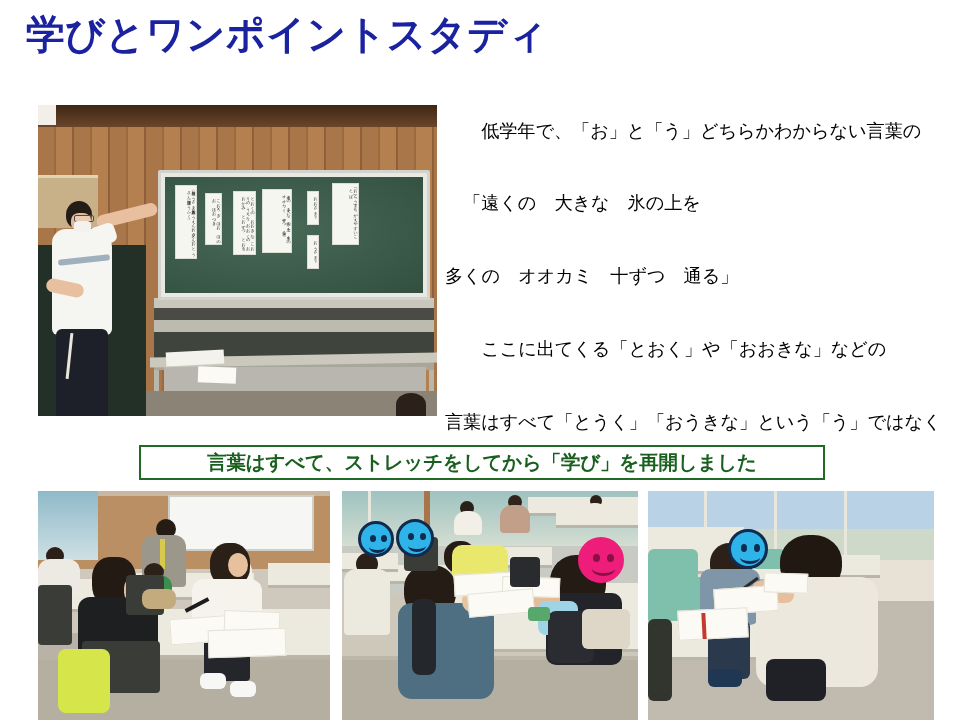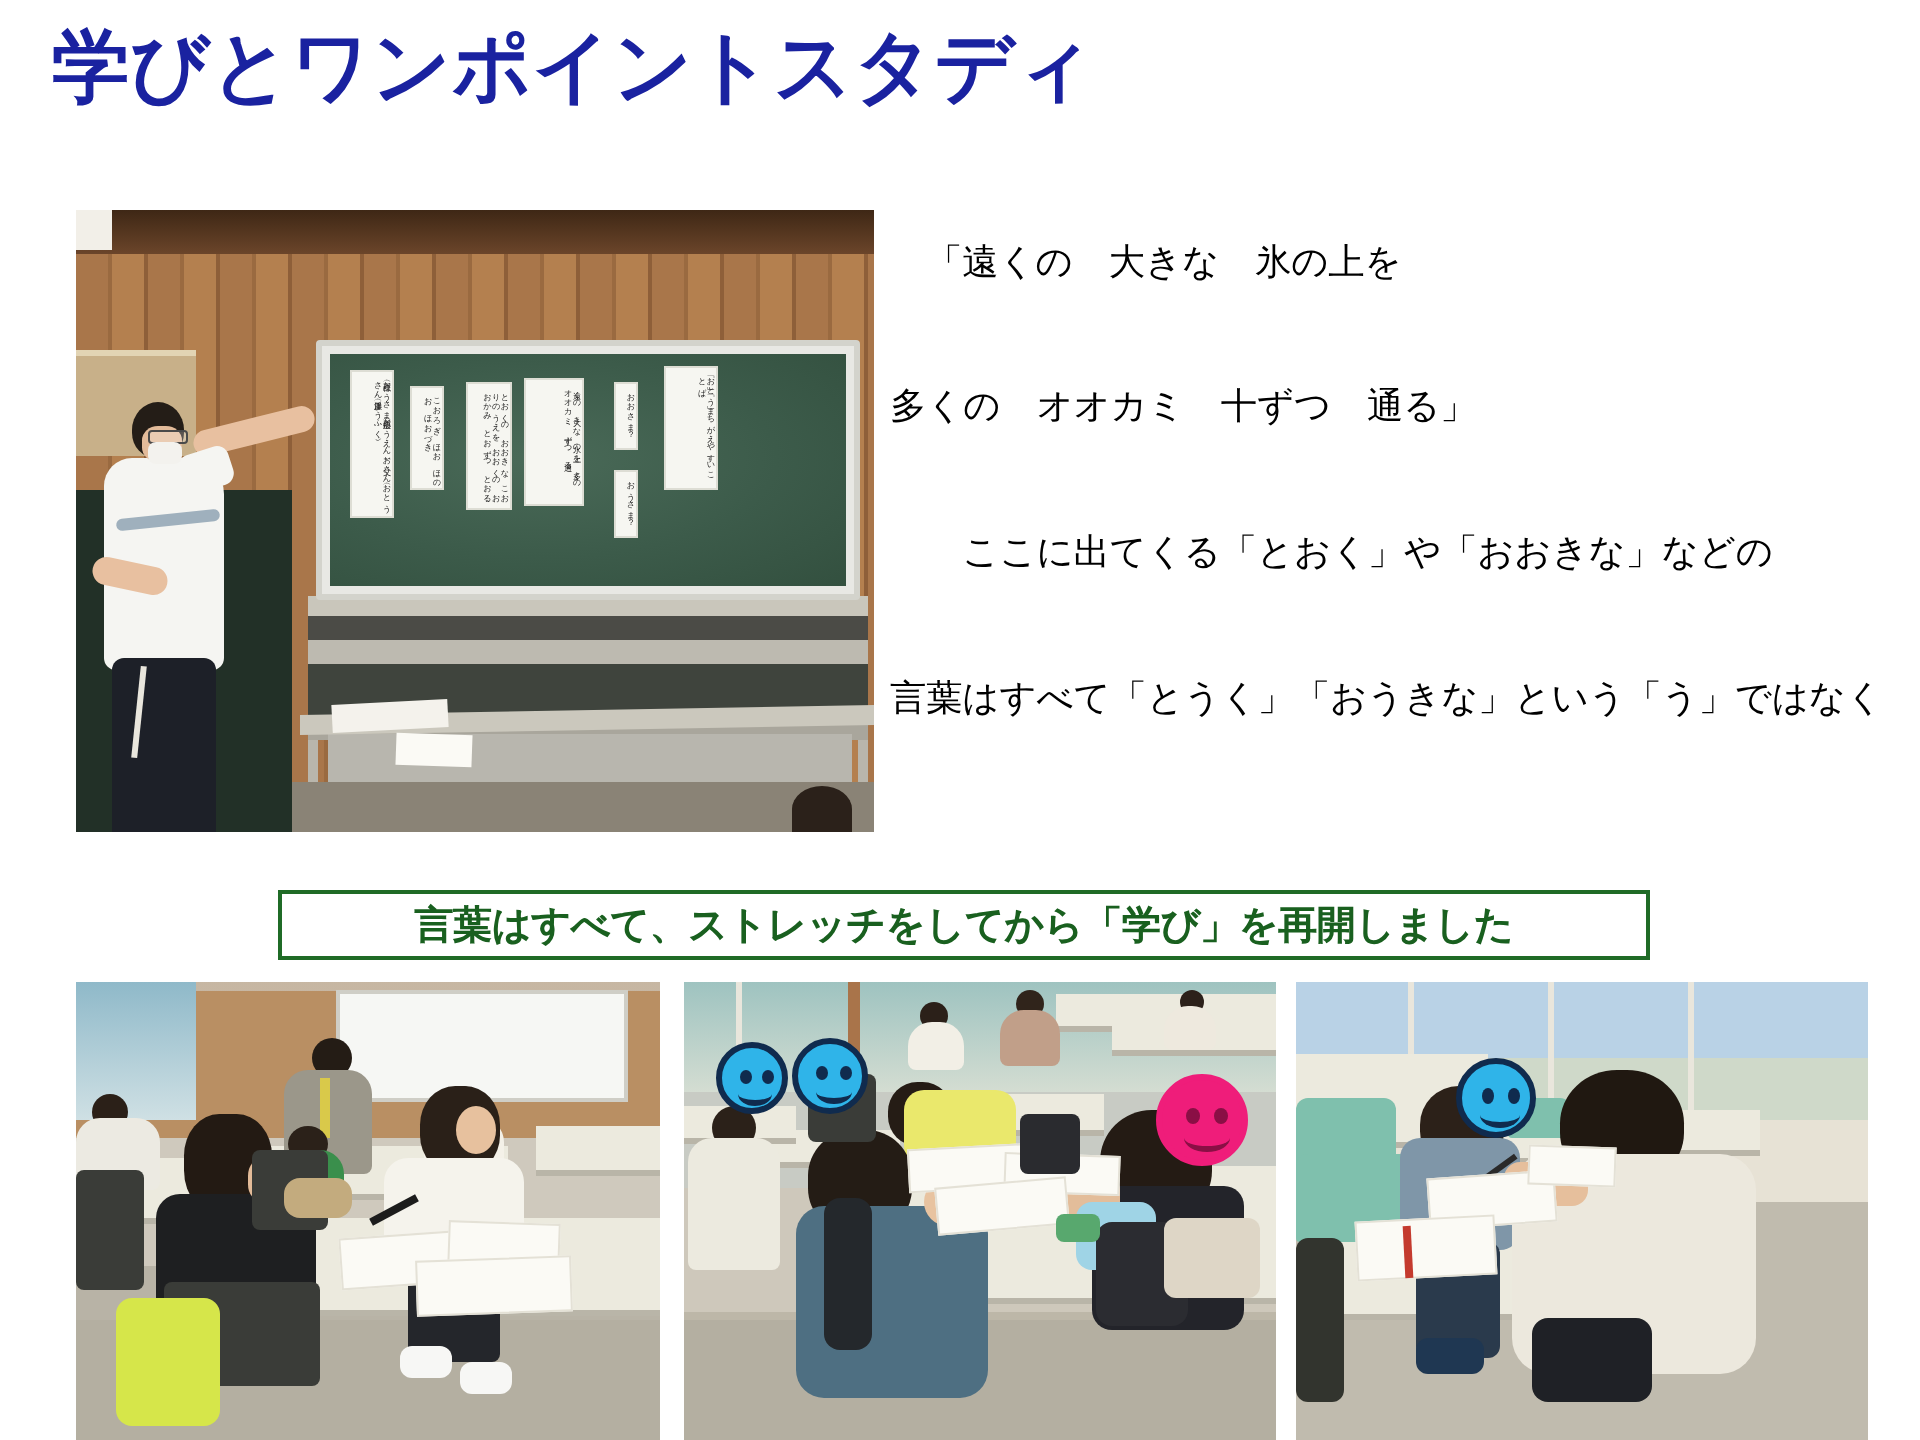--- a/index.html
+++ b/index.html
@@ -358,20 +358,21 @@
   <div class="teacher-head"></div>
   <div class="teacher-face"></div>
   <div class="teacher-glasses"></div>
   <div class="teacher-mask"></div>
   <div class="teacher-pants"></div>
   <div class="teacher-cord"></div>
   <div class="student-head-br"></div>
 </div>
 
 <div id="body-text">
+  <div class="tline">　　低学年で、「お」と「う」どちらかわからない言葉の</div>
   <div class="tline">　「遠くの　大きな　氷の上を</div>
   <div class="tline">多くの　オオカミ　十ずつ　通る」</div>
   <div class="tline">　　ここに出てくる「とおく」や「おおきな」などの</div>
   <div class="tline">言葉はすべて「とうく」「おうきな」という「う」ではなく</div>
   
   
   
   
   
 </div>

